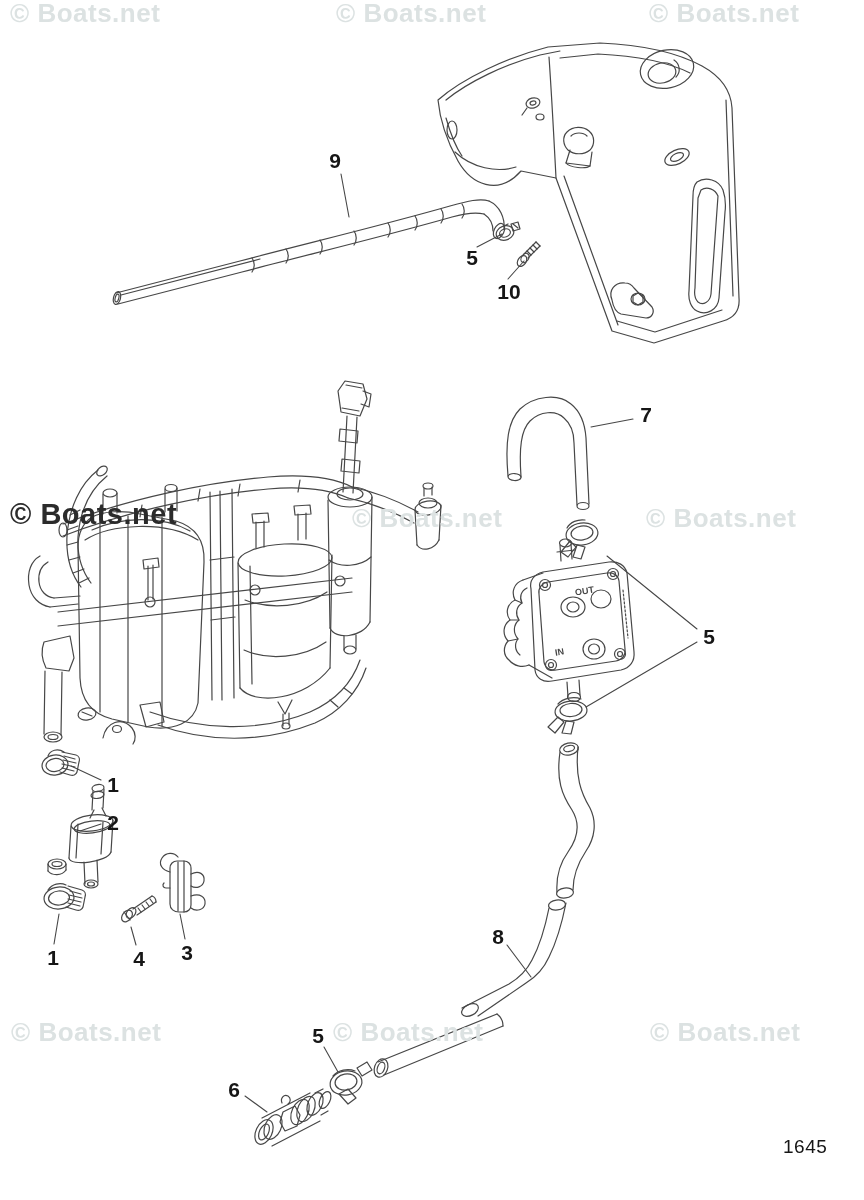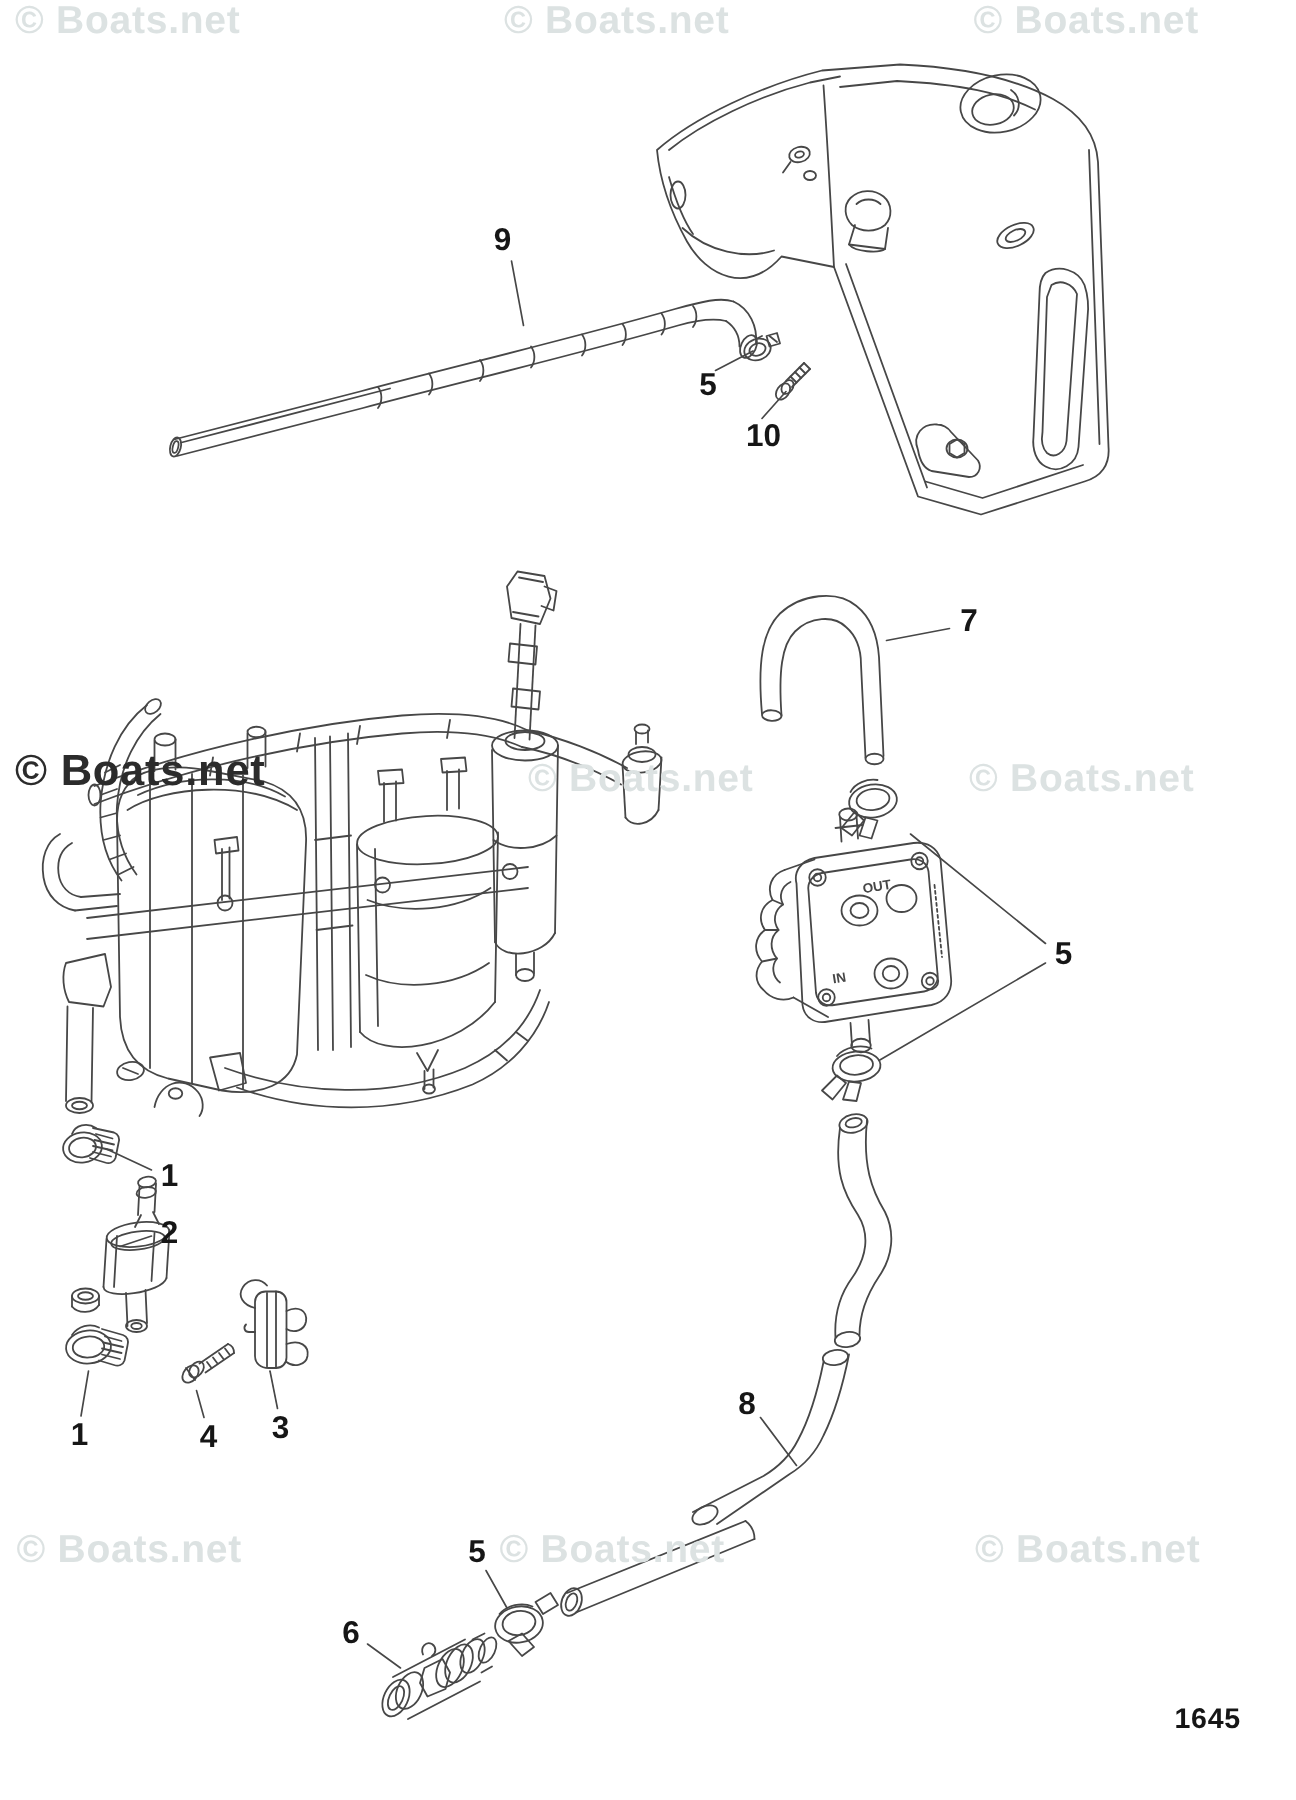--- a/index.html
+++ b/index.html
@@ -18,21 +18,21 @@
   #artwork text{fill:var(--line);stroke:none;font-family:"Liberation Sans",sans-serif;font-weight:bold;}
   #leaders line{stroke:var(--line);stroke-width:1.1;}
   .wm{position:absolute;white-space:nowrap;font-weight:bold;letter-spacing:.5px;pointer-events:none;}
   .wm.light{color:var(--wm-light);font-size:26px;}
   .wm.dark{color:var(--wm-dark);font-size:29px;}
   .callout{
     position:absolute;transform:translate(-50%,-50%);
     font-size:21px;font-weight:bold;color:var(--label);line-height:1;
   }
   #page-number{
-    position:absolute;left:783px;top:1136px;font-size:19px;font-weight:bold;color:var(--label);
+    position:absolute;left:783px;top:1136px;font-size:19px;font-weight:normal;color:var(--label);
     letter-spacing:.5px;
   }
 </style>
 </head>
 <body>
 
 <div id="page">
 
   <svg id="artwork" width="864" height="1200" viewBox="0 0 864 1200">
 

